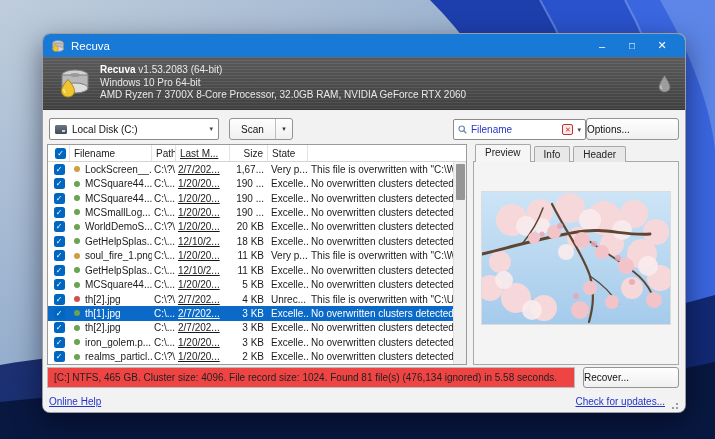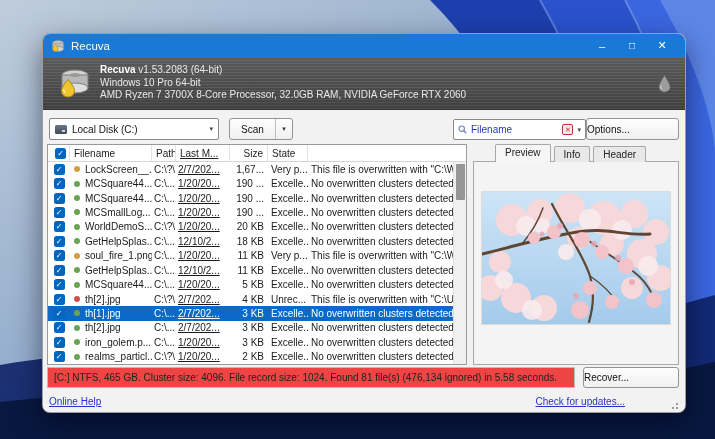--- a/index.html
+++ b/index.html
@@ -73,34 +73,34 @@
   .chk { width:11px; height:11px; background:var(--checkbox,#0067c0); border-radius:2.5px; color:#fff;
     font-size:8px; line-height:11px; text-align:center; display:inline-block; }
   .dot { width:6px; height:6px; border-radius:50%; margin:0 5px 0 4px; flex-shrink:0; }
   .dot.green { background:var(--dot-green,#6aa351); }
   .dot.orange { background:var(--dot-orange,#d39c3f); }
   .dot.red { background:var(--dot-red,#cf5050); }
   .scrollv { position:absolute; top:0; right:0; bottom:0; width:13px; background:#f0f0f0; border-left:1px solid #e0e0e0; }
   .thumb { position:absolute; top:2px; left:1.5px; width:9px; height:36px; background:#969696; border-radius:1px; }
 
   
-  .preview { position:absolute; left:430px; right:6px; top:33px; bottom:47px;padding-left:20px; }
+  .preview { position:absolute; left:430px; right:6px; top:33px; bottom:47px; }
   .tabs { height:18px; display:flex; gap:3px; padding-left:2px; position:relative; z-index:2; }
   .tab { padding:2px 9px 0; font-size:10px; color:#222; border:1px solid #a8a8a8; border-bottom:none;
     border-radius:2px 2px 0 0; background:#e8e8e8; height:16px; margin-top:2px; }
   .tab.active { background:#f6f6f6; height:18px; margin-top:0; }
   .preview-body { position:absolute; top:17px; left:0; right:0; bottom:0; border:1px solid #a8a8a8; background:#f4f4f4; z-index:1; }
   .photo { width:188px; height:132px; margin:30px auto 0; display:block; background:#bcd6ee; outline:1px solid #dcdcdc; }
 
   
   .statusrow { position:absolute; left:4px; right:6px; bottom:24px; height:21px; }
   .status-field { position:absolute; left:0; right:104px; top:0; bottom:0; border:1px solid #bcbcbc;
     background:#ef4444; font-size:10px; color:#222; padding:3.5px 6px; white-space:nowrap; overflow:hidden; }
   .recover-btn { position:absolute; right:0; top:0; width:96px; height:21px; }
-  .footerrow { position:absolute; left:6px; right:6px; bottom:2px; height:18px; font-size:10px; display:flex; align-items:center;gap:40px; }
+  .footerrow { position:absolute; left:6px; right:6px; bottom:2px; height:18px; font-size:10px; display:flex; align-items:center; }
   .link { color:var(--link,#2233cc); text-decoration:underline; }
   .spacer { flex:1; }
   .grip { width:10px; height:10px; margin-left:4px; align-self:flex-end;
     background:
       radial-gradient(circle at 8px 8px, #9a9aa6 1px, transparent 1.2px),
       radial-gradient(circle at 8px 4px, #9a9aa6 1px, transparent 1.2px),
       radial-gradient(circle at 4px 8px, #9a9aa6 1px, transparent 1.2px); }
 </style>
 </head>
 <body>

